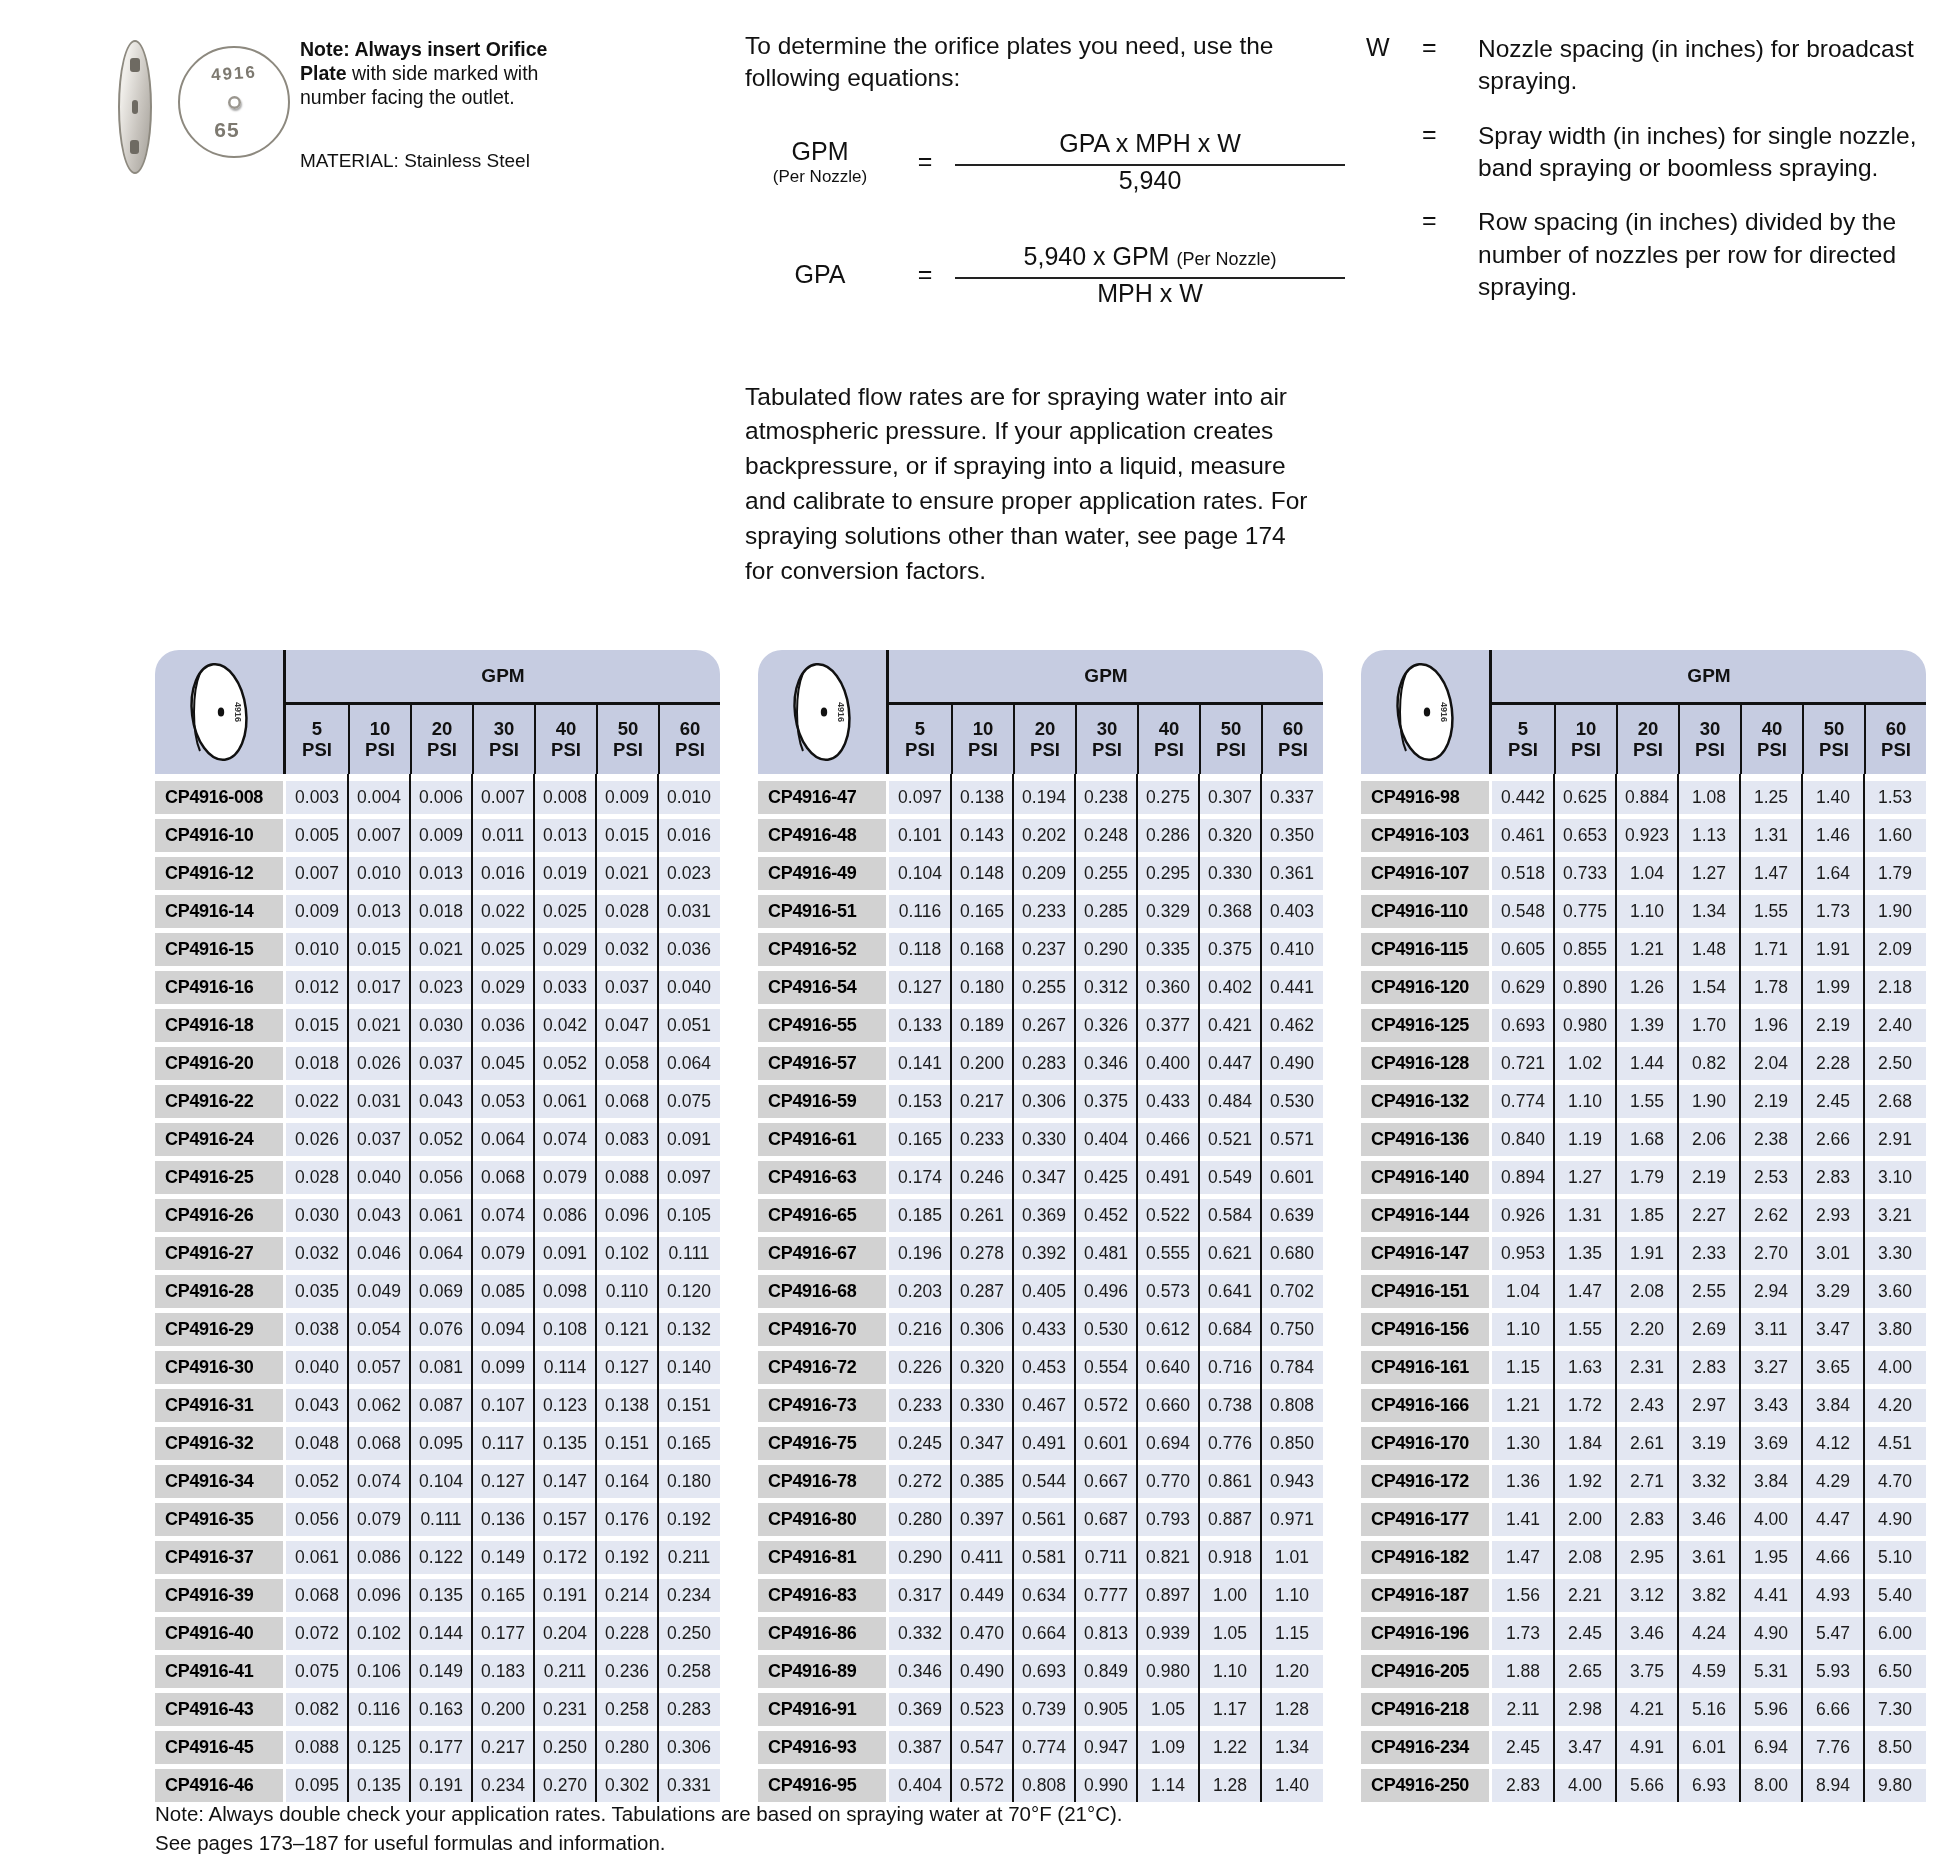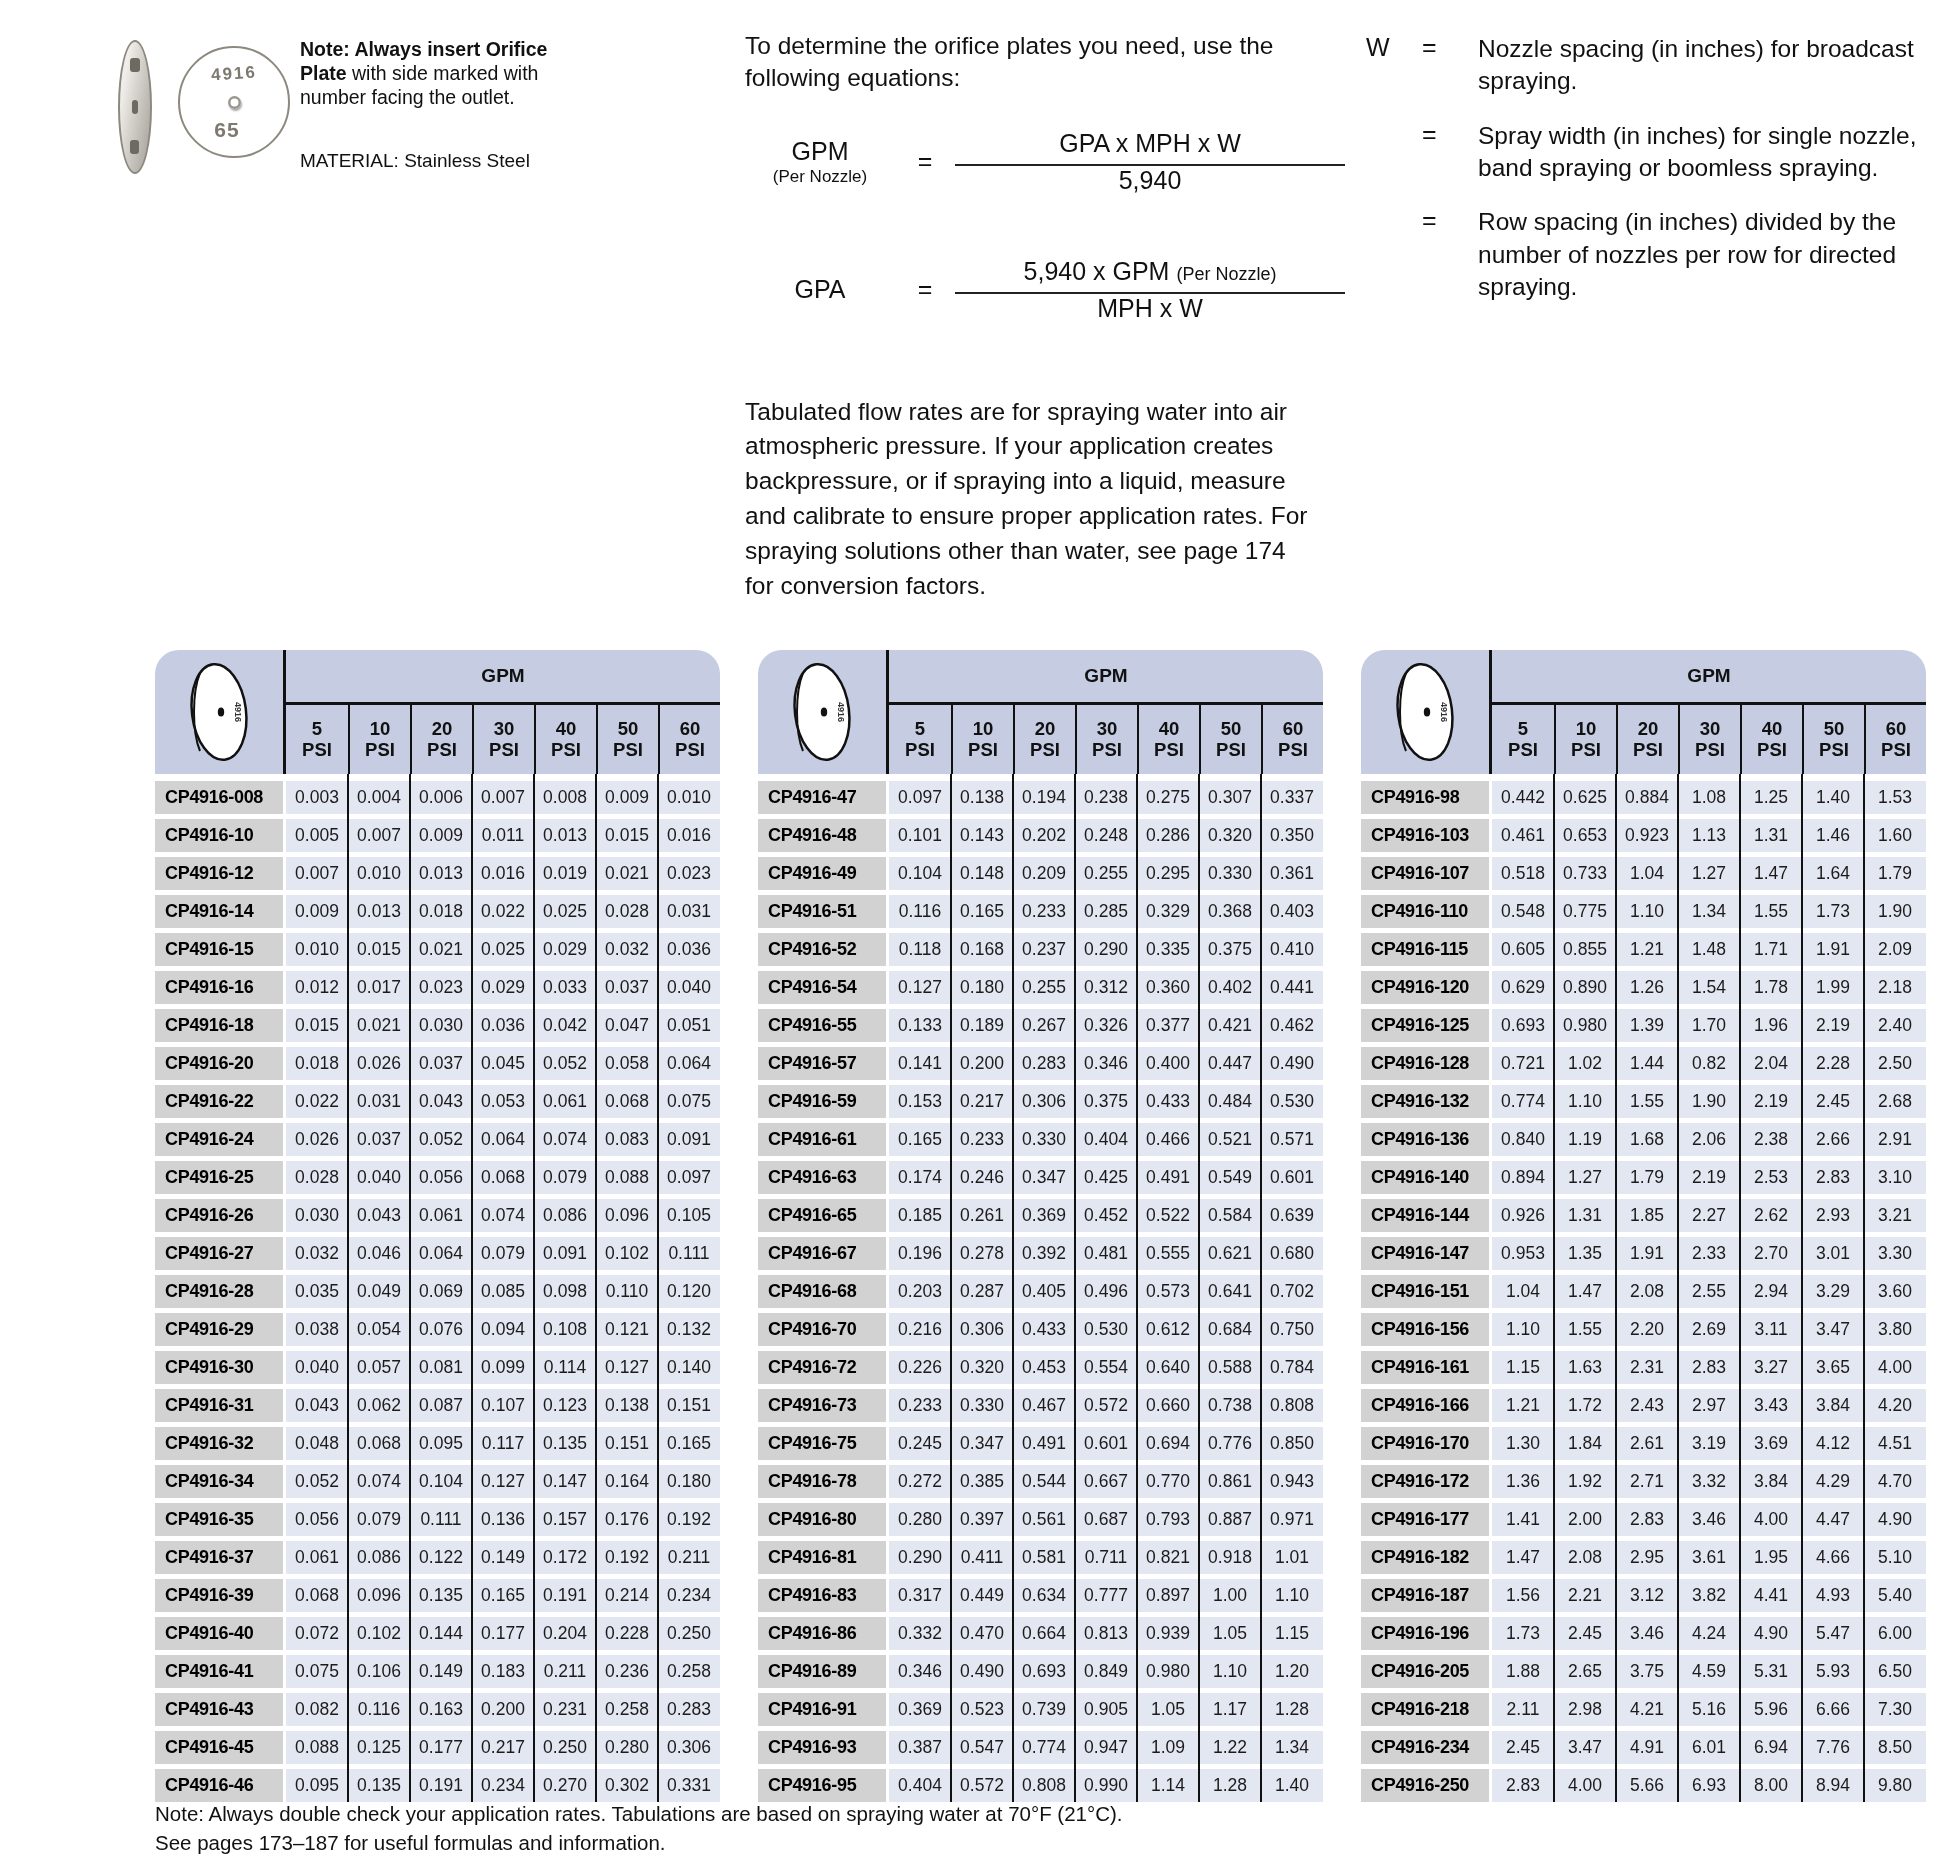--- a/index.html
+++ b/index.html
@@ -36,21 +36,21 @@
   .intro { font-size:24.5px; line-height:1.32; color:#111; width:580px; }
   .equation { display:flex; align-items:center; margin-top:34px; }
   .equation .lhs { width:150px; text-align:center; }
   .equation .lhs .main { font-size:25px; color:#111; }
   .equation .lhs .sub { font-size:17px; color:#111; margin-top:1px; }
   .equation .eq-sign { width:60px; text-align:center; font-size:25px; color:#111; }
   .equation .frac { flex:1; text-align:center; }
   .equation .frac .num { font-size:25px; color:#111; padding:0 8px 6px; }
   .equation .frac .num .small { font-size:18px; }
   .equation .frac .den { font-size:25px; color:#111; border-top:2.5px solid #222; }
-  .eq2 { margin-top:62px; }
+  .eq2 { margin-top:47px; }
   .flow-note { margin-top:72px; width:575px; font-size:24.5px; line-height:1.42; color:#111; }
 
   
   .wcol { position:absolute; left:1366px; top:33px; width:570px; }
   .wrow { display:grid; grid-template-columns:56px 56px 1fr; margin-bottom:22px; }
   .wrow .sym { font-size:25px; color:#111; }
   .wrow .eq  { font-size:25px; color:#111; }
   .wrow .txt { font-size:24.5px; line-height:1.32; color:#111; }
 
   
@@ -754,21 +754,21 @@
           </div>
         </div>
         <div class="trow">
           <div class="model-cell">CP4916-72</div>
           <div class="vals">
             <div class="vcell">0.226</div>
             <div class="vcell">0.320</div>
             <div class="vcell">0.453</div>
             <div class="vcell">0.554</div>
             <div class="vcell">0.640</div>
-            <div class="vcell">0.588</div>
+            <div class="vcell">0.716</div>
             <div class="vcell">0.784</div>
           </div>
         </div>
         <div class="trow">
           <div class="model-cell">CP4916-73</div>
           <div class="vals">
             <div class="vcell">0.233</div>
             <div class="vcell">0.330</div>
             <div class="vcell">0.467</div>
             <div class="vcell">0.572</div>

